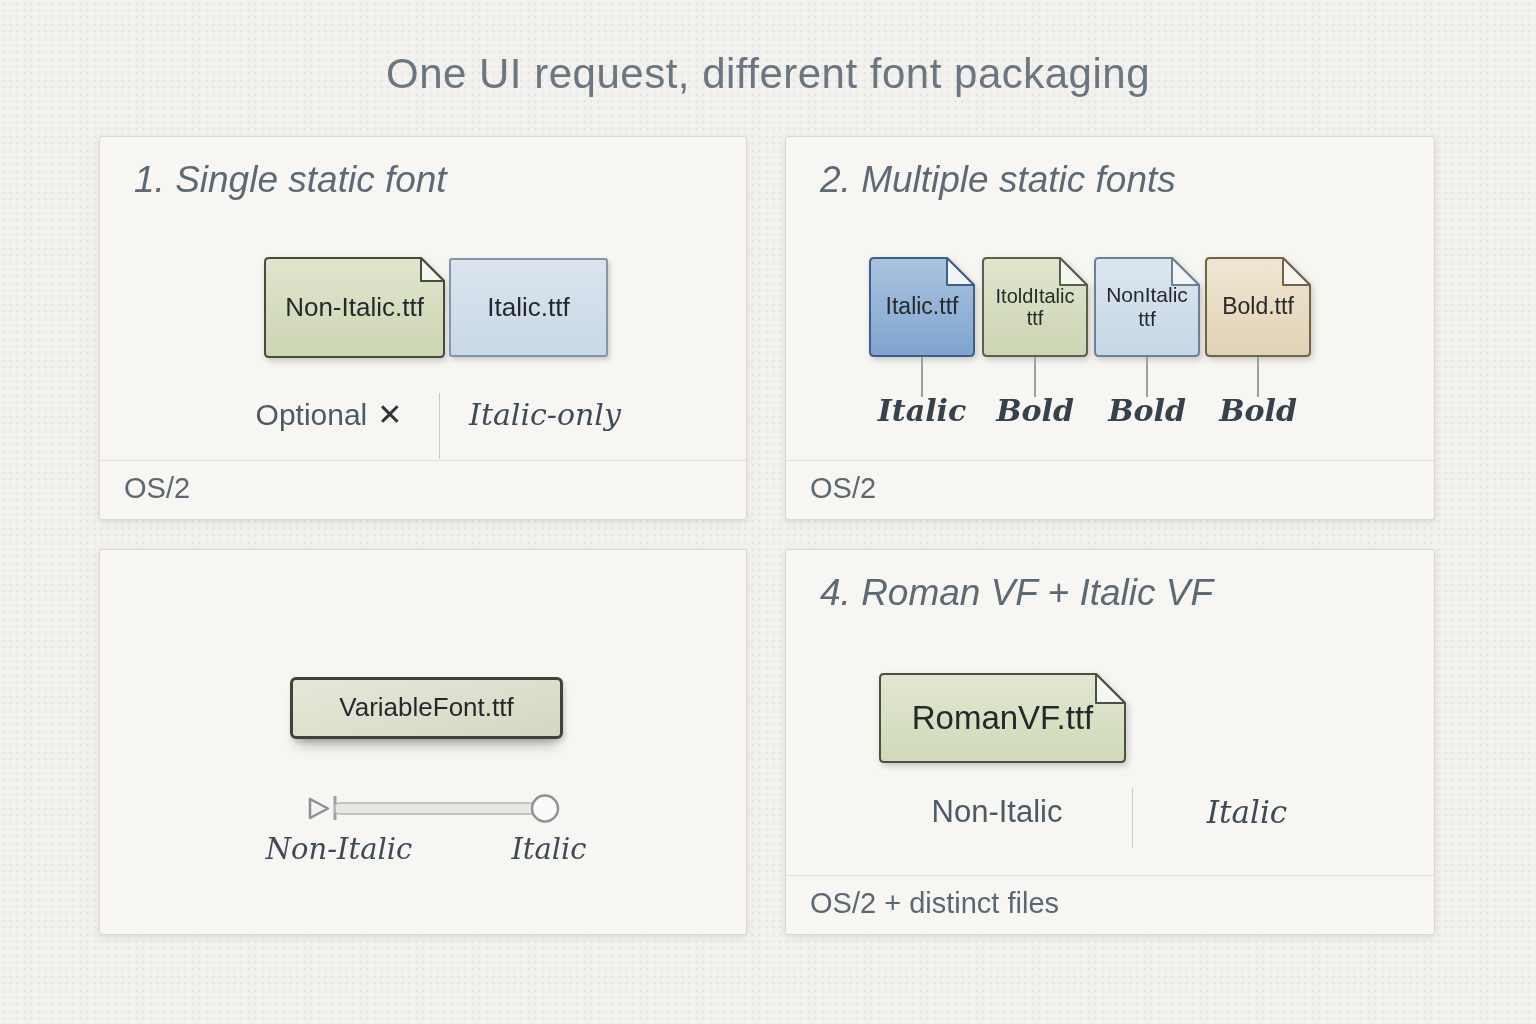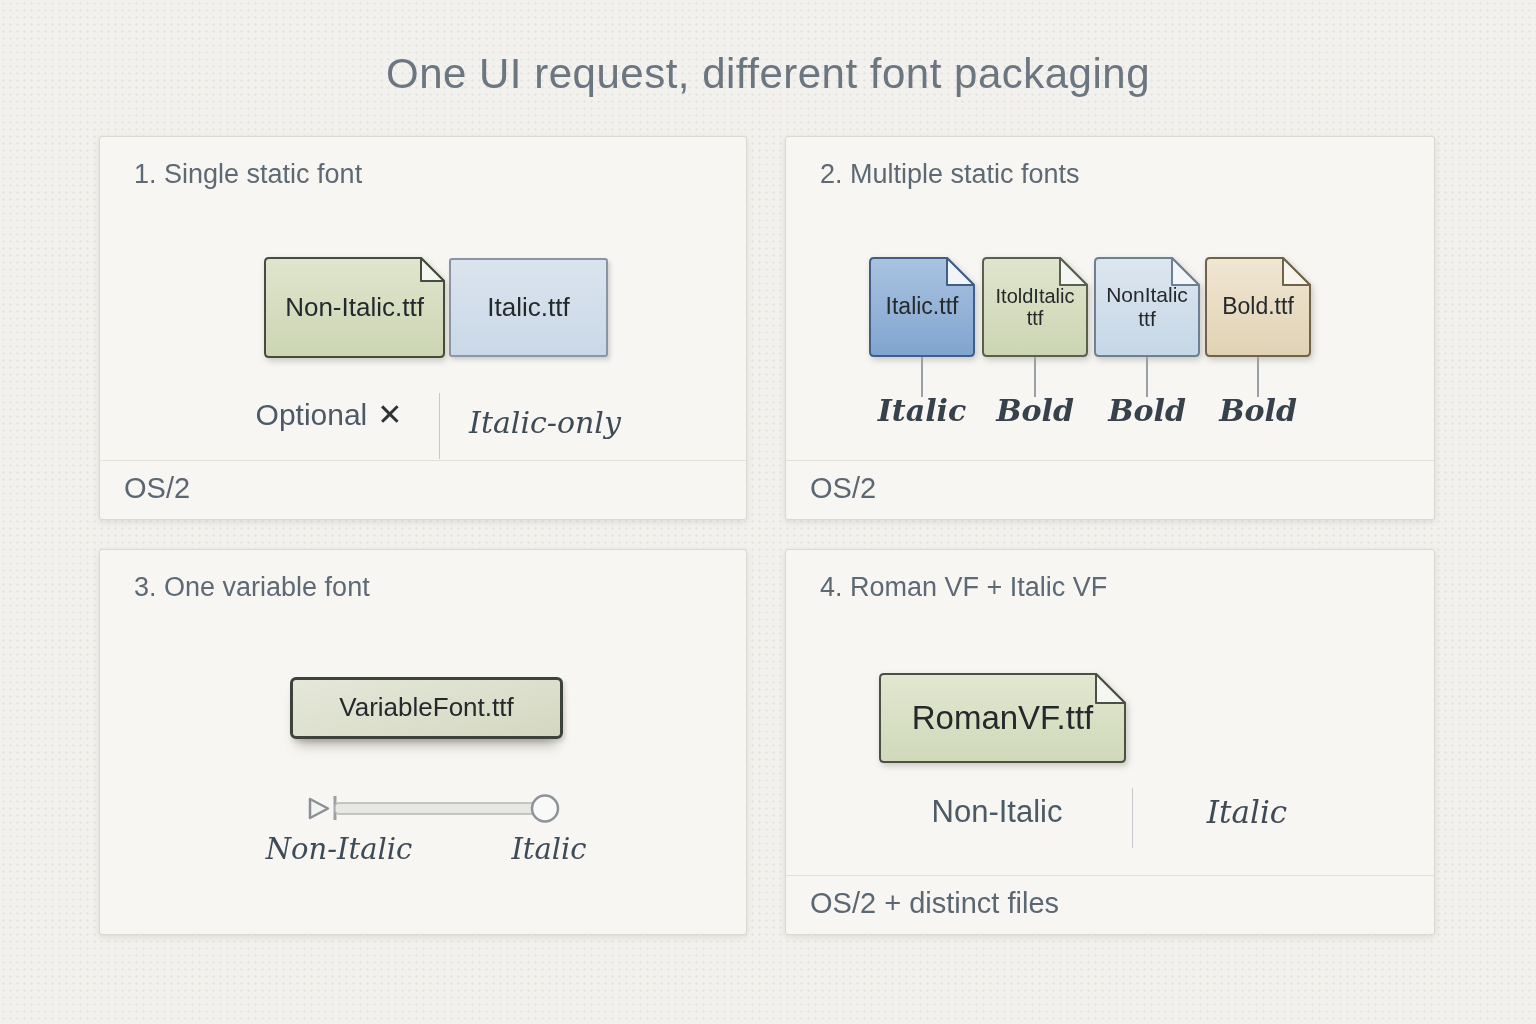--- a/index.html
+++ b/index.html
@@ -21,21 +21,21 @@
   .panel{
     position:absolute;background:#f7f6f3;border:1px solid #dbd8d2;
     border-radius:3px;box-shadow:0 2px 6px rgba(120,115,105,.16);
     box-sizing:border-box;
   }
   #panel1{left:99px;top:136px;width:648px;height:384px;}
   #panel2{left:785px;top:136px;width:650px;height:384px;}
   #panel3{left:99px;top:549px;width:648px;height:386px;}
   #panel4{left:785px;top:549px;width:650px;height:386px;}
   .heading{
-    position:absolute;left:34px;top:22px;font-size:27px;color:#5d6974;
+    position:absolute;left:34px;top:22px;font-size:37px;color:#5d6974;font-style:italic;
   }
   .footer{
     position:absolute;left:0;right:0;bottom:0;height:58px;
     border-top:1px solid #e3e0da;
     margin-top:8px;
   }
   .footer-text{
     position:absolute;left:24px;top:11px;font-size:29px;color:#5b6772;
   }
   .doc{position:absolute;}
@@ -127,21 +127,21 @@
     </div>
 
     <div class="plain-doc" style="left:349px;top:121px;width:159px;height:99px;">
       <div class="doc-label">Italic.ttf</div>
     </div>
 
     <div class="ann" style="left:118px;top:260px;width:222px;">
       <span>Optional</span><span class="xmark">✕</span>
     </div>
     <div class="vdivider" style="left:339px;top:256px;height:66px;"></div>
-    <div class="ann serif-it" style="left:345px;top:260px;width:200px;margin-top:8px;">Italic-only</div>
+    <div class="ann serif-it" style="left:345px;top:260px;width:200px;">Italic-only</div>
 
     <div class="footer">
       <div class="footer-text">OS/2</div>
     </div>
   </div>
 
   <div class="panel" id="panel2">
     <div class="heading">2. Multiple static fonts</div>
 
     <div class="doc" style="left:83px;top:120px;width:106px;height:100px;">
@@ -185,21 +185,20 @@
     <div class="tag" style="left:184px;">Bold</div>
     <div class="tag" style="left:296px;">Bold</div>
     <div class="tag" style="left:407px;">Bold</div>
 
     <div class="footer">
       <div class="footer-text">OS/2</div>
     </div>
   </div>
 
   <div class="panel" id="panel3">
-    <div class="heading">3. One variable font</div>
 
     <div class="vf-doc" style="left:190px;top:127px;width:273px;height:62px;">
       <div class="doc-label">VariableFont.ttf</div>
     </div>
 
     <div class="slider">
       <svg width="270" height="42" viewBox="0 0 270 42">
         <path d="M12 11 L30 20.5 L12 30 Z" fill="#f3f3f0" stroke="#8a9096" stroke-width="2.5" stroke-linejoin="round"></path>
         <line x1="37" y1="8" x2="37" y2="32" stroke="#9aa1a6" stroke-width="3"></line>
         <rect x="37" y="15" width="207" height="11" rx="4" fill="#e7e7e4" stroke="#b4b7b8" stroke-width="1.5"></rect>

